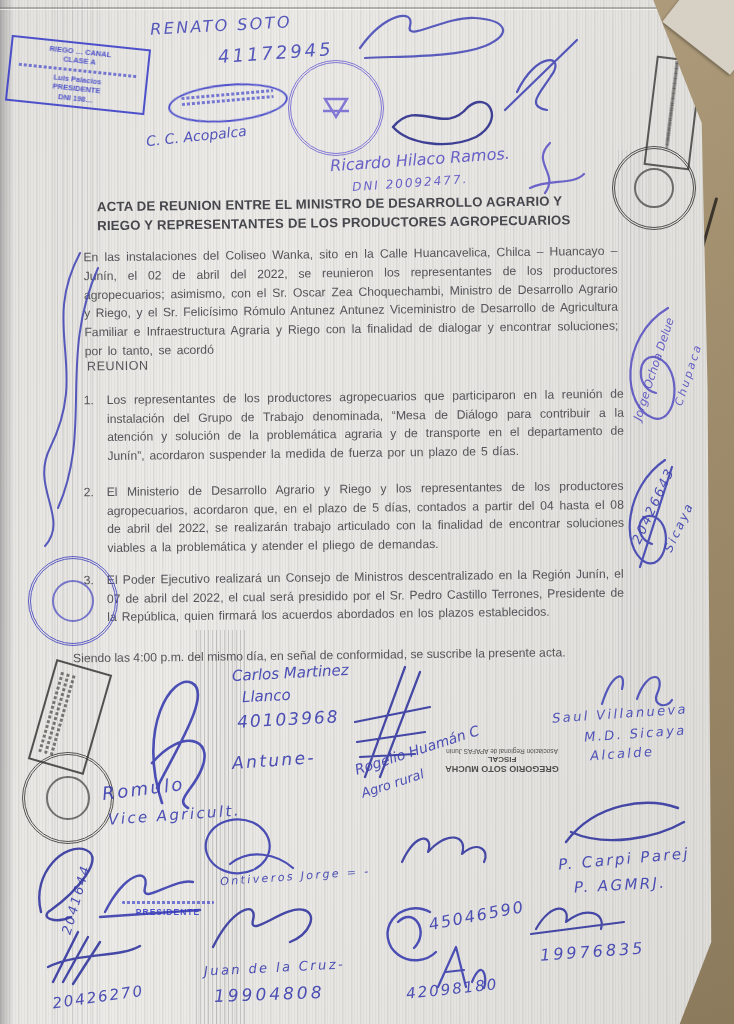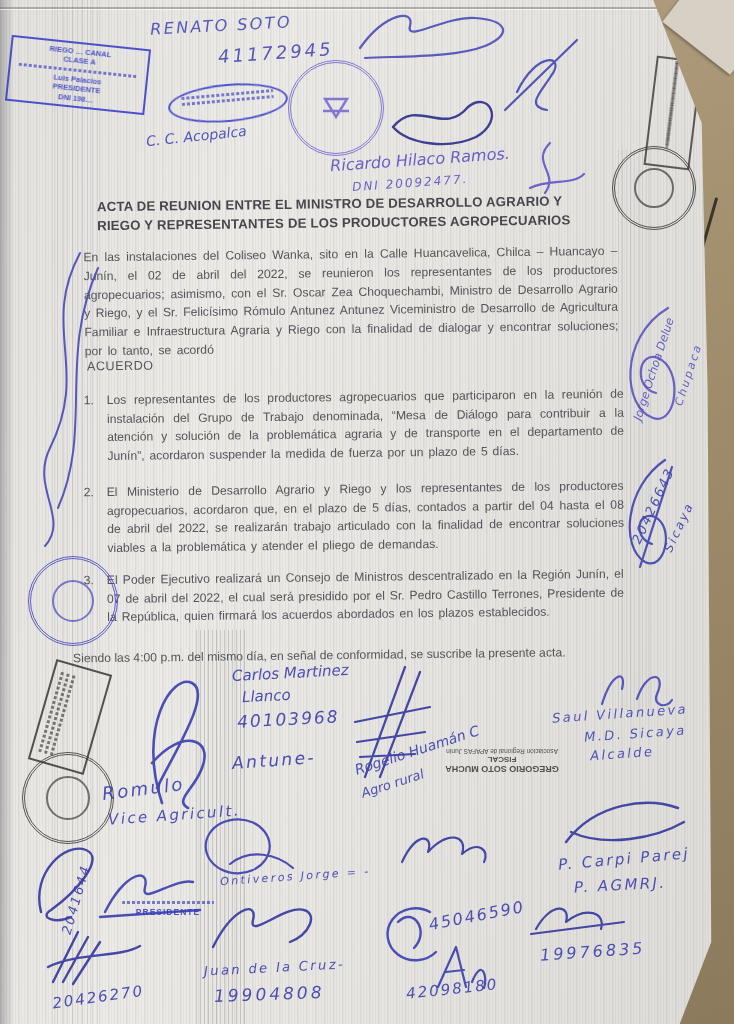--- a/index.html
+++ b/index.html
@@ -57,21 +57,21 @@
     <div class="shade streakA"></div>
     <div class="shade streakB"></div>
     <div class="shade streakC"></div>
     <div class="shade fold-top"></div>
 
     <div id="title" class="print">
       <span>ACTA DE REUNION ENTRE EL MINISTRO DE DESARROLLO AGRARIO Y</span><br>
       <span>RIEGO Y REPRESENTANTES DE LOS PRODUCTORES AGROPECUARIOS</span>
     </div>
     <div id="intro" class="print">En las instalaciones del Coliseo Wanka, sito en la Calle Huancavelica, Chilca – Huancayo – Junín, el 02 de abril del 2022, se reunieron los representantes de los productores agropecuarios; asimismo, con el Sr. Oscar Zea Choquechambi, Ministro de Desarrollo Agrario y Riego, y el Sr. Felicísimo Rómulo Antunez Antunez Viceministro de Desarrollo de Agricultura Familiar e Infraestructura Agraria y Riego con la finalidad de dialogar y encontrar soluciones; por lo tanto, se acordó</div>
-    <div id="acuerdo" class="print">ACUERDO</div>
+    <div id="acuerdo" class="print">REUNION</div>
 
     <div id="item1" class="print item">
       <span class="n">1.</span>
       <span>Los representantes de los productores agropecuarios que participaron en la reunión de instalación del Grupo de Trabajo denominada, “Mesa de Diálogo para contribuir a la atención y solución de la problemática agraria y de transporte en el departamento de Junín”, acordaron suspender la medida de fuerza por un plazo de 5 días.</span>
     </div>
     <div id="item2" class="print item">
       <span class="n">2.</span>
       <span>El Ministerio de Desarrollo Agrario y Riego y los representantes de los productores agropecuarios, acordaron que, en el plazo de 5 días, contados a partir del 04 hasta el 08 de abril del 2022, se realizarán trabajo articulado con la finalidad de encontrar soluciones viables a la problemática y atender el pliego de demandas.</span>
     </div>
     <div id="item3" class="print item">

